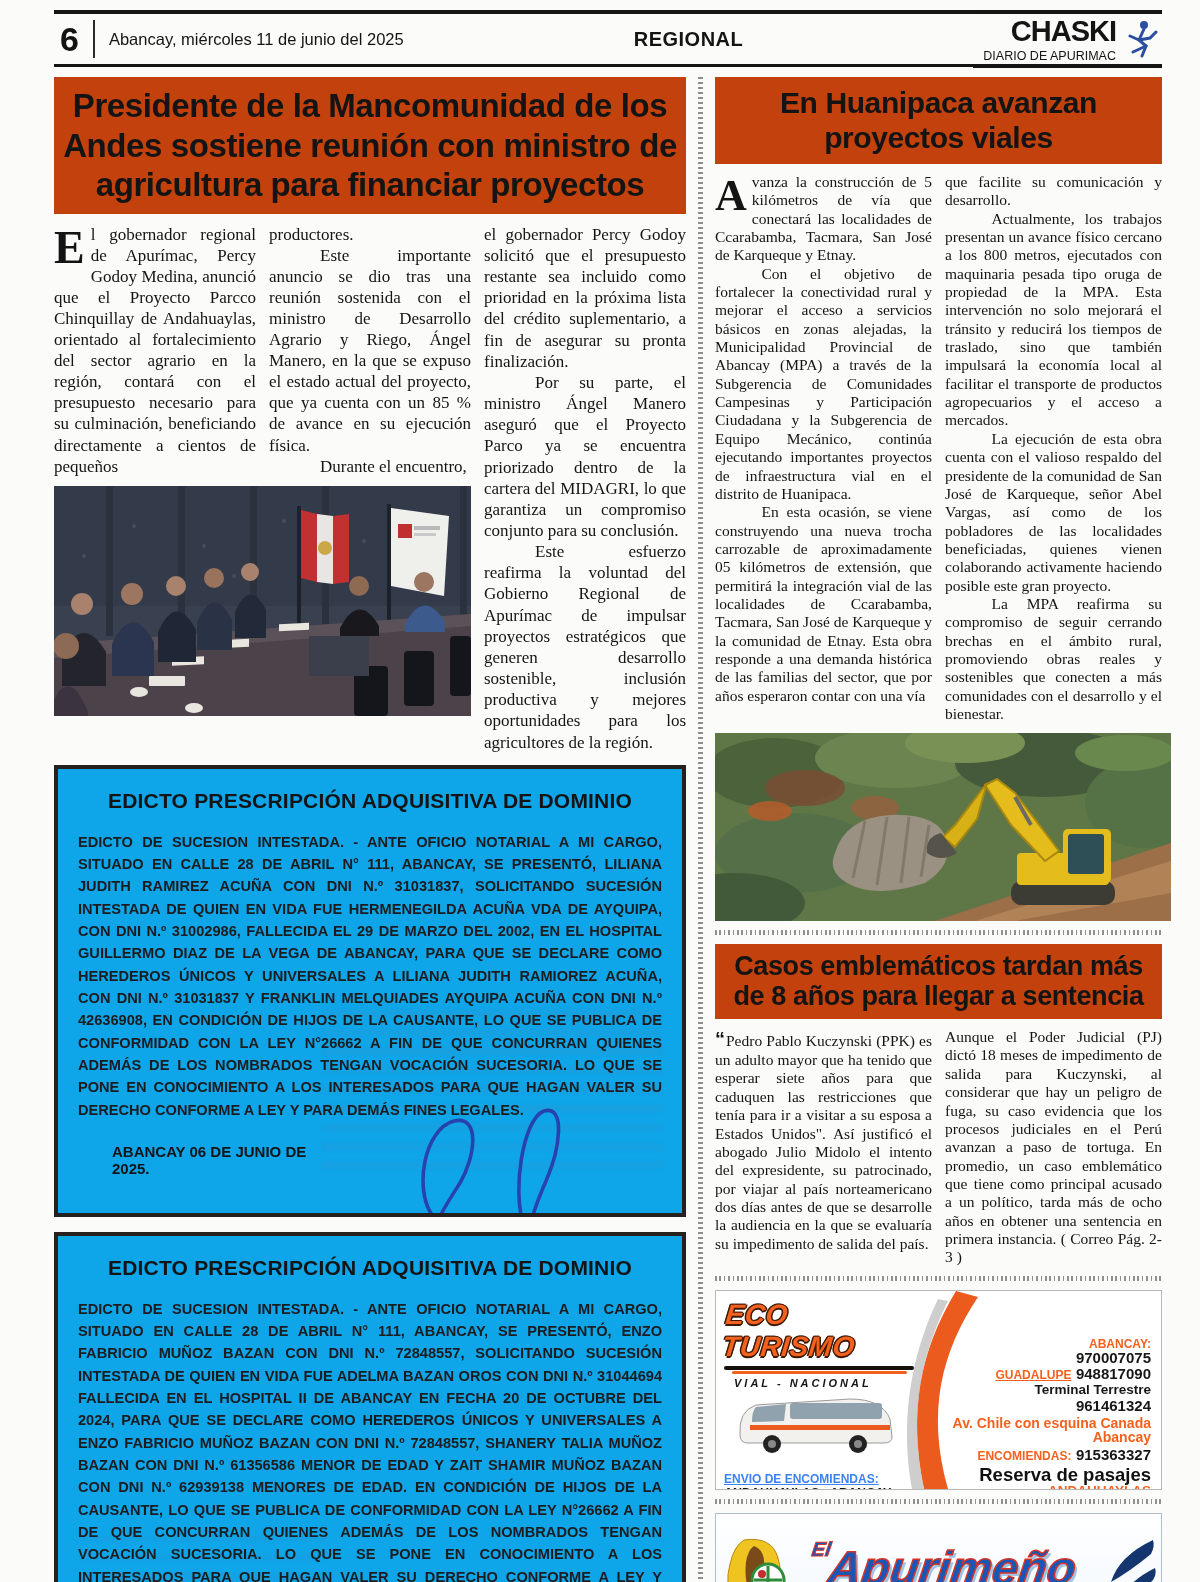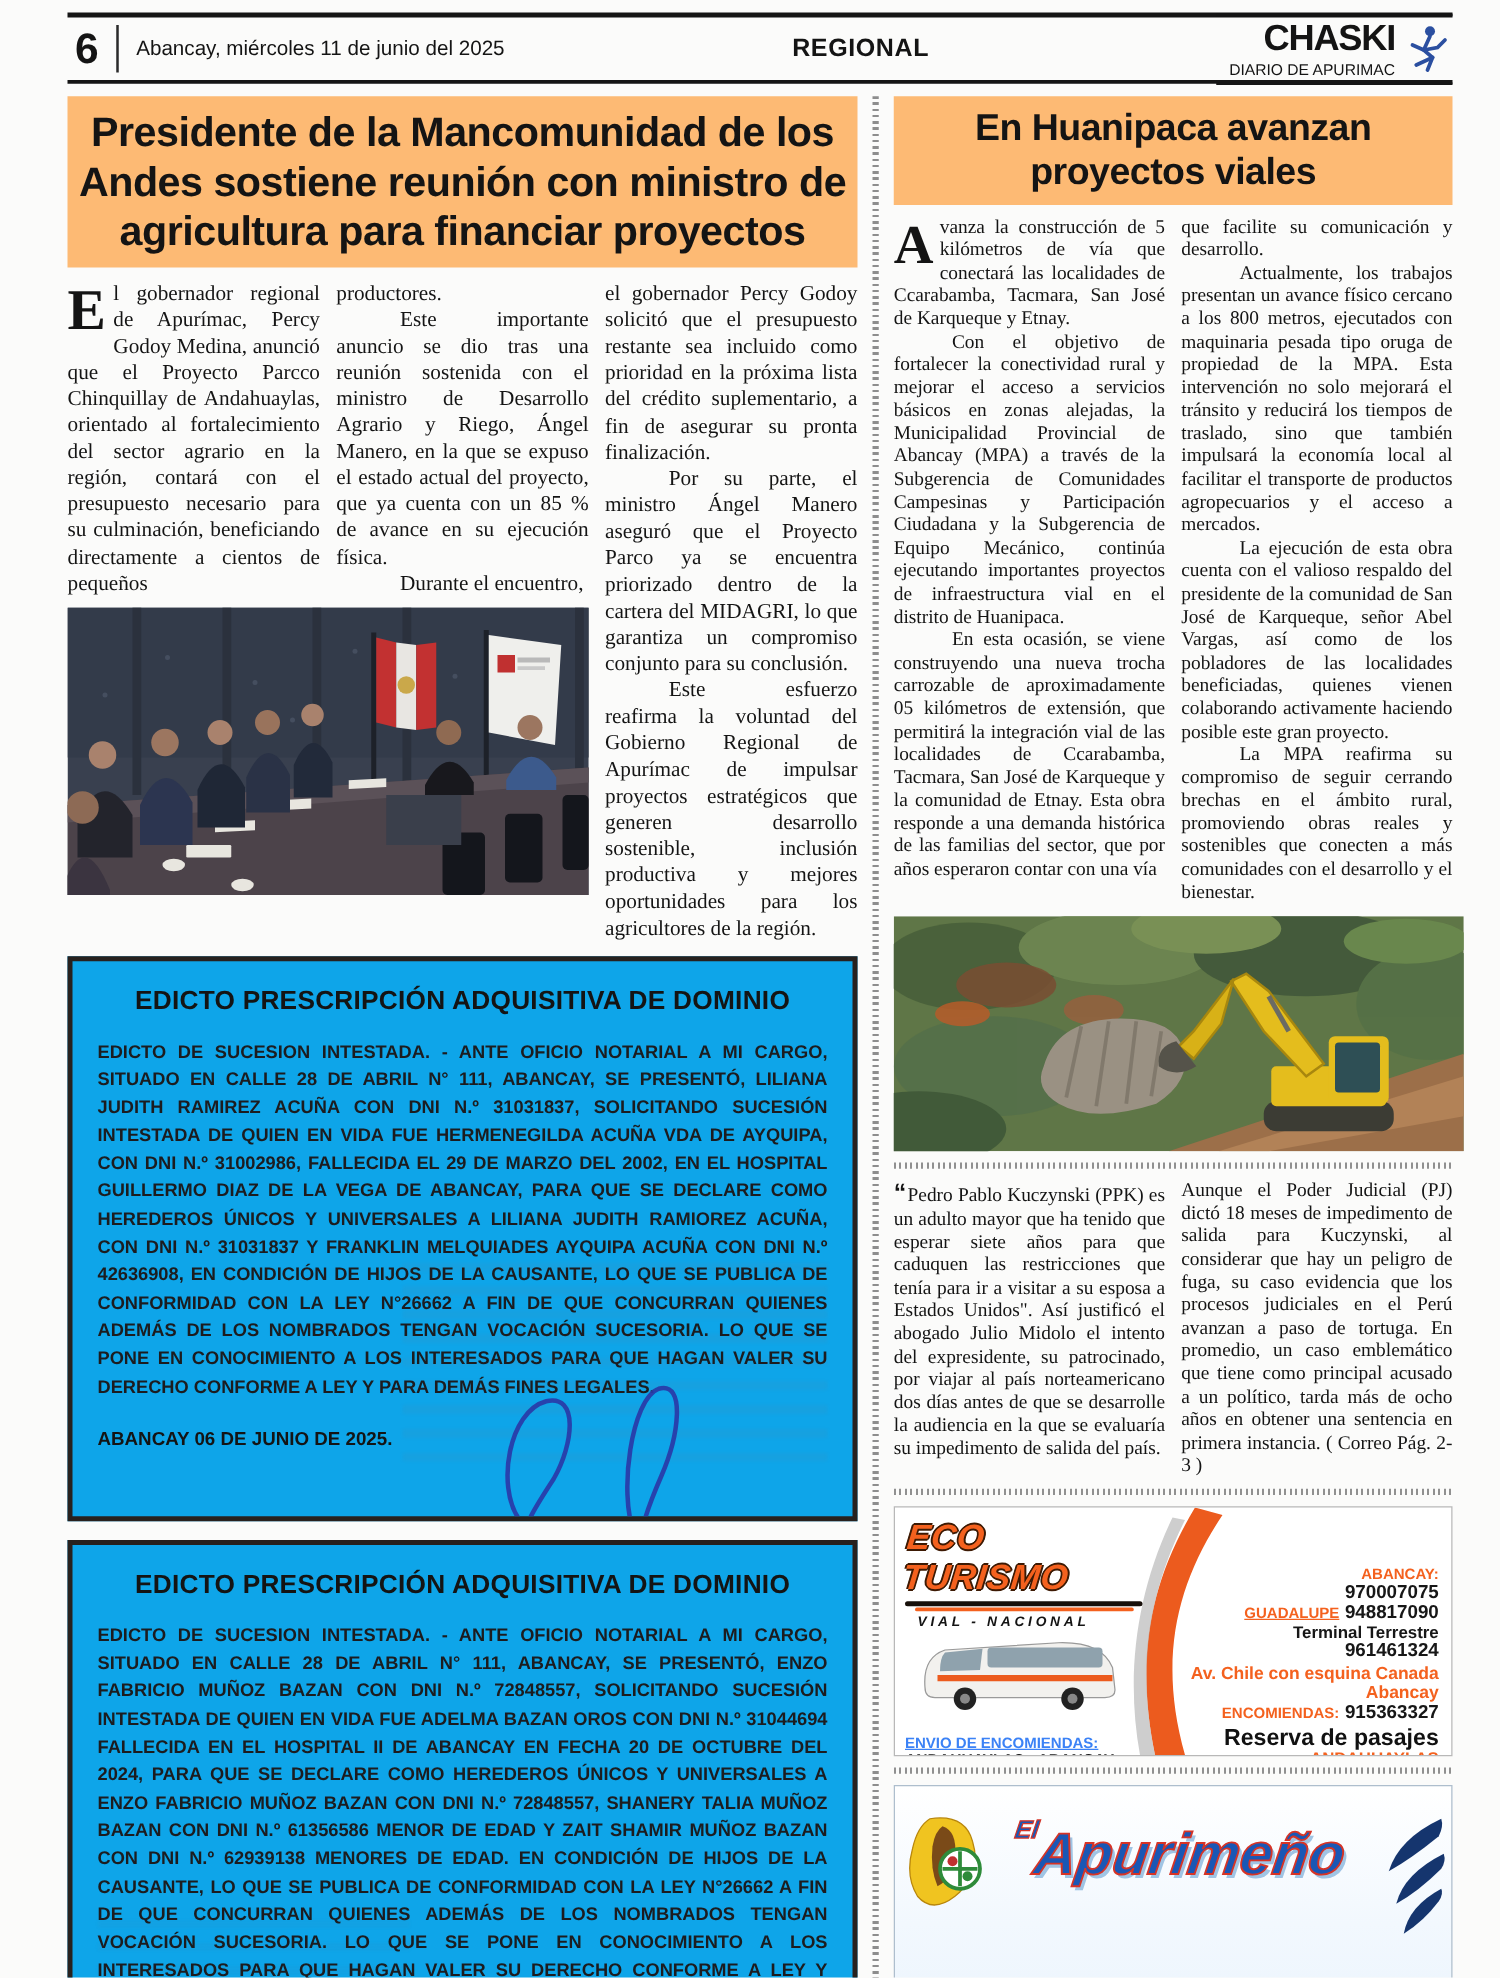--- a/index.html
+++ b/index.html
@@ -19,41 +19,41 @@
   .header-center{flex:1;text-align:center;font:700 20px "Liberation Sans",sans-serif;letter-spacing:.5px;}
   .brand{display:flex;align-items:center;gap:8px;border-top:2.5px solid #141414;border-bottom:2.5px solid #141414;padding:2px 4px 3px 10px;}
   .brand-txt{text-align:right;line-height:1;}
   .brand-name{font:700 29px "Liberation Sans",sans-serif;letter-spacing:-1px;display:block;}
   .brand-sub{font:400 12.5px "Liberation Sans",sans-serif;display:block;margin-top:1px;}
   
   .main{display:flex;margin-top:10px;align-items:stretch;}
   .col-left{width:632px;flex:none;}
   .divider-v{width:5px;flex:none;margin:0 12px;background:repeating-linear-gradient(180deg,#8d8d8d 0 2px,transparent 2px 5px);}
   .col-right{flex:1;min-width:0;}
-  .headline{background:#fdba74;text-align:center;font-family:"Liberation Sans",sans-serif;font-weight:700;letter-spacing:-.4px;}
+  .headline{background:#c2410c;text-align:center;font-family:"Liberation Sans",sans-serif;font-weight:700;letter-spacing:-.4px;}
   .headline.lg{font-size:33px;line-height:1.2;padding:9px 4px;}
   .headline.md{font-size:30px;line-height:1.18;padding:8px 4px;}
   .headline.sm{font-size:27px;line-height:1.14;padding:7px 4px;}
   .jtext{text-align:justify;white-space:pre-line;hyphens:auto;}
   
   .a1-body{display:flex;gap:13px;margin-top:10px;}
   .a1-left{width:417px;flex:none;}
   .a1-cols{display:flex;gap:13px;}
   .a1-col{width:202px;font-size:17px;line-height:1.24;}
   .a1-col3{flex:1;font-size:17px;line-height:1.245;}
   .dropcap{float:left;font:700 46px/.82 "Liberation Serif",serif;padding:5px 6px 0 0;}
   .photo{display:block;margin-top:9px;}
   
   .edicto{border:4px solid #27211e;margin-top:12px;padding:12px 20px 8px;position:relative;box-sizing:border-box;overflow:hidden;background:#0ea5e9;}
   .edicto.b1{height:452px;}
   .edicto.b2{height:464px;margin-top:15px;}
   .edicto-title{text-align:center;font:700 21px "Liberation Sans",sans-serif;margin:8px 0 18px;letter-spacing:.2px;}
   .edicto-body{font:700 14.6px/1.53 "Liberation Sans",sans-serif;text-align:justify;color:#1c1c1f;position:relative;z-index:2;}
   .edicto-footer{display:flex;margin-top:16px;position:relative;z-index:2;}
-  .edicto-date{font:700 15px "Liberation Sans",sans-serif;padding-top:6px;}
+  .edicto-date{font:700 15px "Liberation Sans",sans-serif;padding-top:6px;margin-left:34px;}
   .sig-block{margin-left:auto;margin-right:28px;width:315px;position:relative;padding-top:92px;text-align:center;}
   .sig-svg{position:absolute;top:-34px;left:38px;}
   .ghost{position:absolute;opacity:.5;background:repeating-linear-gradient(0deg,rgba(110,112,128,.17) 0 7px,rgba(255,255,255,0) 7px 19px);filter:blur(1.4px);z-index:1;}
   
   .art-cols{display:flex;gap:13px;margin-top:9px;}
   .art-col{flex:1;min-width:0;font-size:15.5px;line-height:1.185;}
   .dropcap2{float:left;font:700 44px/.8 "Liberation Serif",serif;padding:5px 5px 0 0;}
   .bigquote{font:700 20px "Liberation Sans",sans-serif;letter-spacing:-1px;padding-right:2px;}
   .sep-dotted{height:5px;margin:9px 0;background:repeating-linear-gradient(90deg,#909090 0 1.6px,transparent 1.6px 4.4px);}
   
@@ -283,20 +283,21 @@
           <rect x="353" y="101" width="36" height="40" rx="3" fill="#2e4f55"></rect>
           <path d="M344 118 L300 60 L282 46 L270 52 L296 92 L330 128 Z" fill="#e4bd1d" stroke="#a8870e" stroke-width="2"></path>
           <path d="M272 50 L240 92 L228 104 L240 114 L262 86 Z" fill="#d8b117" stroke="#a8870e" stroke-width="2"></path>
           <path d="M226 100 Q210 104 212 120 Q226 130 242 120 Z" fill="#55534a"></path>
           <path d="M300 64 L316 92" stroke="#6b6b63" stroke-width="4"></path>
         </g>
       </svg>
 
       <div class="sep-dotted"></div>
 
+      <div class="headline sm">Casos emblemáticos tardan más de 8 años para llegar a sentencia</div>
 
       <div class="art-cols">
         <div class="art-col jtext"><span class="bigquote">“</span><span>Pedro Pablo Kuczynski (PPK) es un adulto mayor que ha tenido que esperar siete años para que caduquen las restricciones que tenía para ir a visitar a su esposa a Estados Unidos". Así justificó el abogado Julio Midolo el intento del expresidente, su patrocinado, por viajar al país norteamericano dos días antes de que se desarrolle la audiencia en la que se evaluaría su impedimento de salida del país.</span></div>
         <div class="art-col jtext">Aunque el Poder Judicial (PJ) dictó 18 meses de impedimento de salida para Kuczynski, al considerar que hay un peligro de fuga, su caso evidencia que los procesos judiciales en el Perú avanzan a paso de tortuga. En promedio, un caso emblemático que tiene como principal acusado a un político, tarda más de ocho años en obtener una sentencia en primera instancia. ( Correo Pág. 2-3 )</div>
       </div>
 
       <div class="sep-dotted"></div>
 
       <div class="ad-eco">
         <svg class="eco-swoosh" width="90" height="198" viewBox="0 0 90 198">

